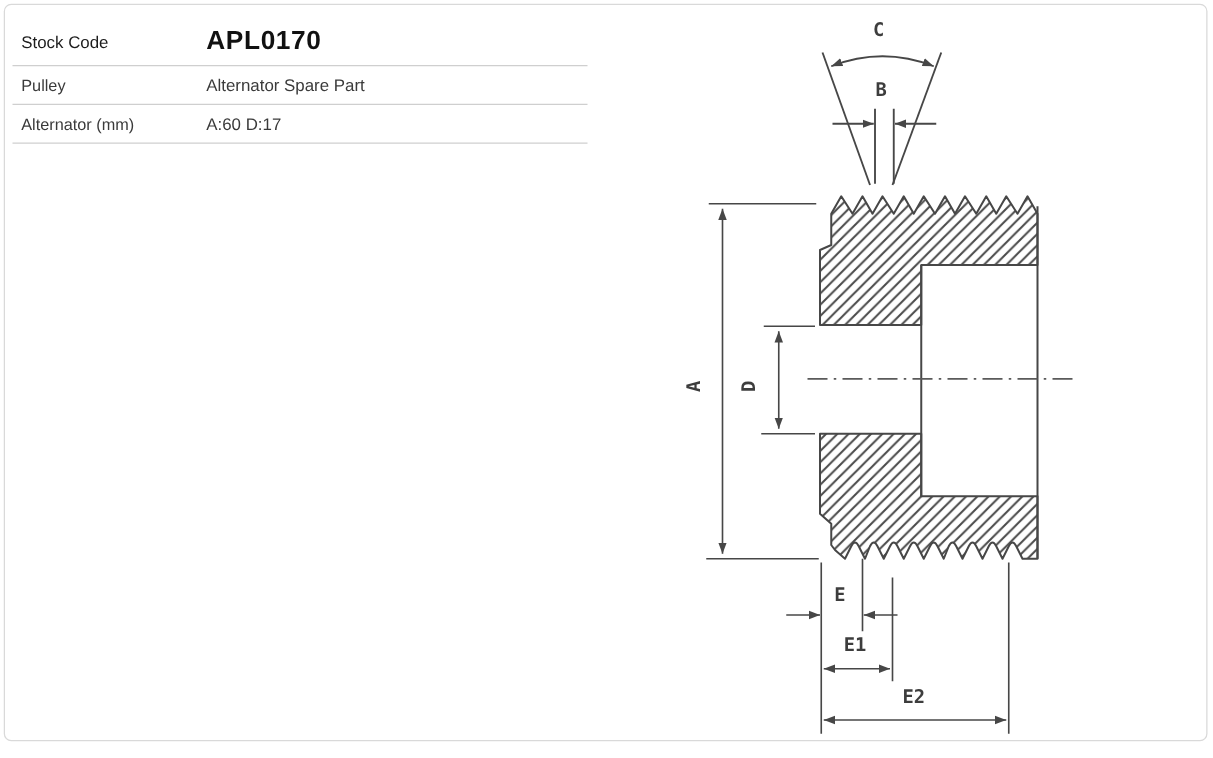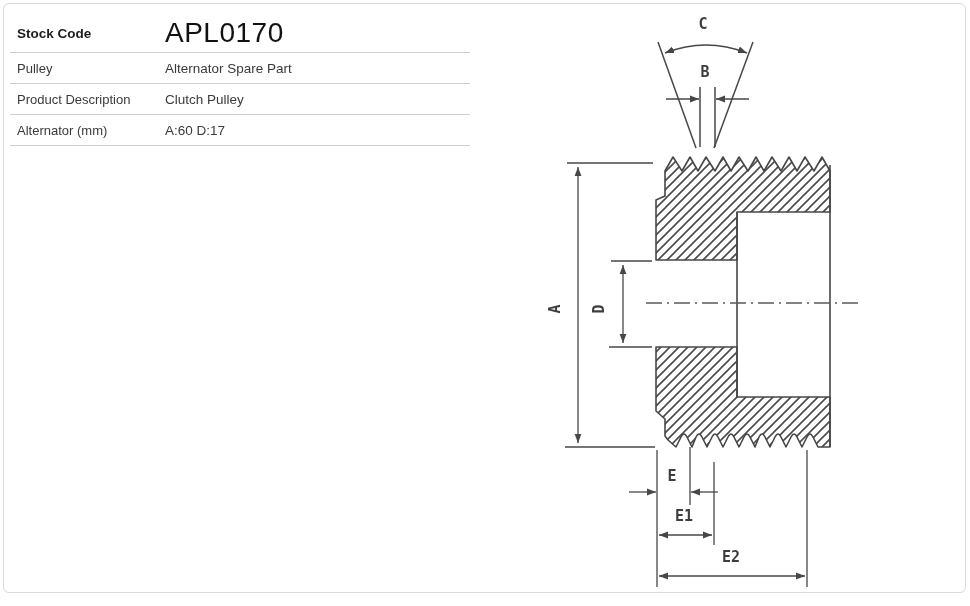--- a/index.html
+++ b/index.html
@@ -21,22 +21,22 @@
     color:#3a3a3a;
   }
   .spec-row {
     display:flex; align-items:center;
     border-bottom:1px solid #cfcfcf;
     padding-left:7px;
   }
   .spec-row .lbl { width:148px; flex:0 0 148px; font-size:13px; }
   .spec-row .val { font-size:13.5px; }
   .row-stock { height:39px; }
-  .row-stock .lbl { font-weight:bold; font-size:13.5px; color:#1c1c1c; }
-  .row-stock .val { font-weight:normal; font-size:28px; color:#111; letter-spacing:.5px; }
+  .row-stock .lbl { font-weight:normal; font-size:13.5px; color:#1c1c1c; }
+  .row-stock .val { font-weight:bold; font-size:21px; color:#111; letter-spacing:.5px; }
   .row-plain { height:31px; }
   
   .diagram {
     position:absolute; left:0; top:0; width:970px; height:606px;
   }
   .dwg-label {
     font-family:"DejaVu Sans Mono", monospace;
     font-weight:bold; font-size:15px; fill:#3d3d3d;
   }
 </style>
@@ -46,24 +46,20 @@
 <div class="frame"></div>
 
 <div class="spec-table">
   <div class="spec-row row-stock">
     <span class="lbl">Stock Code</span>
     <span class="val">APL0170</span>
   </div>
   <div class="spec-row row-plain">
     <span class="lbl">Pulley</span>
     <span class="val">Alternator Spare Part</span>
-  </div>
-  <div class="spec-row row-plain">
-    <span class="lbl">Product Description</span>
-    <span class="val">Clutch Pulley</span>
   </div>
   <div class="spec-row row-plain">
     <span class="lbl">Alternator (mm)</span>
     <span class="val">A:60 D:17</span>
   </div>
 </div>
 
 <svg class="diagram" viewBox="0 0 970 606" xmlns="http://www.w3.org/2000/svg">
   <defs>
     <pattern id="hatch" patternUnits="userSpaceOnUse" width="9" height="9">

